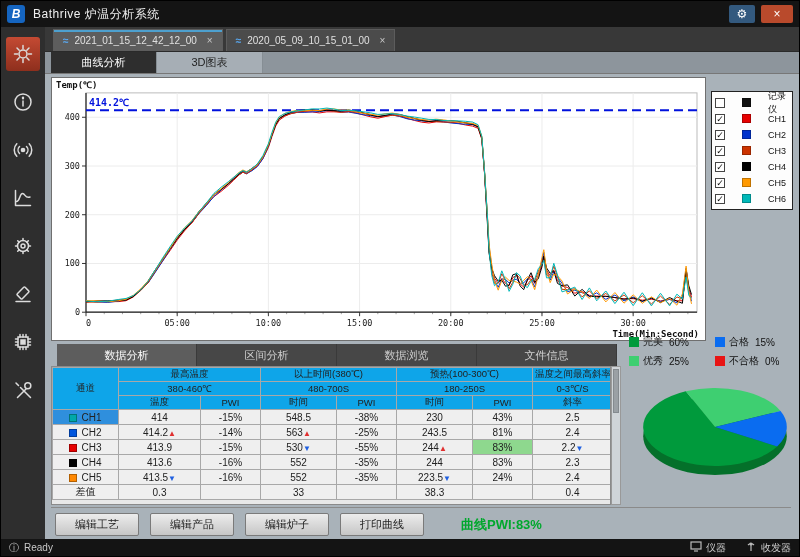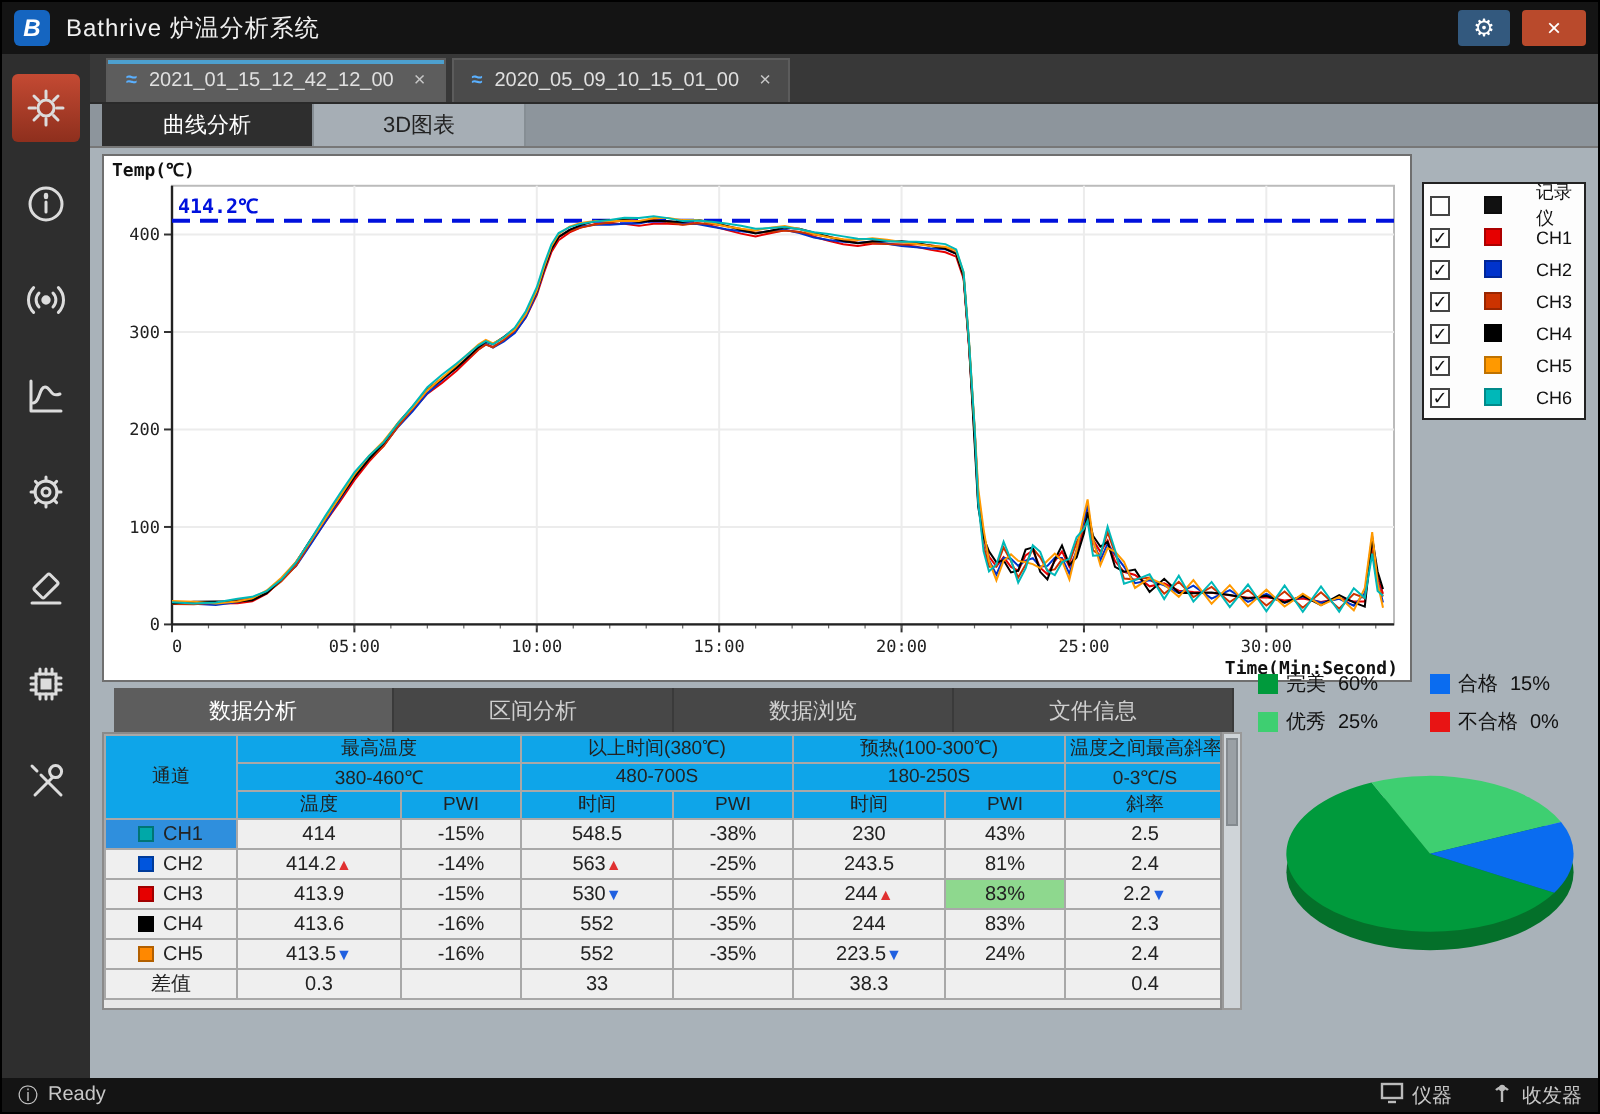--- a/index.html
+++ b/index.html
@@ -425,20 +425,29 @@
           <span class="pl-val">0%</span>
         </div>
       </div>
     <svg class="pie-svg" id="piesvg" viewBox="0 0 156 100">
         <ellipse cx="78" cy="55" rx="70" ry="38" fill="#04702a"></ellipse>
         <path d="M 78 46 L 138.6 65.0 A 70 38 0 1 1 49.5 11.3 Z" fill="#009a3c"></path>
         <path d="M 78 46 L 49.5 11.3 A 70 38 0 0 1 141.9 30.5 Z" fill="#3ecf71"></path>
         <path d="M 78 46 L 141.9 30.5 A 70 38 0 0 1 138.6 65.0 Z" fill="#0a6cf0"></path>
       </svg>
 
+    <div class="action-row">
+      <div class="abtns" id="actionbuttons">
+          <div class="abtn">编辑工艺</div>
+          <div class="abtn">编辑产品</div>
+          <div class="abtn">编辑炉子</div>
+          <div class="abtn">打印曲线</div>
+        </div>
+      <span class="pwi-label">曲线PWI:83%</span>
+    </div>
   </div>
 
   <div class="statusbar">
     <span>ⓘ</span>
     <span>Ready</span>
     <div class="sb-spacer"></div>
     <span class="sb-stat">
       <svg width="12" height="11" viewBox="0 0 12 11">
           <rect x="1" y="1" width="10" height="7"></rect>
           <line x1="4" y1="10" x2="8" y2="10"></line>

